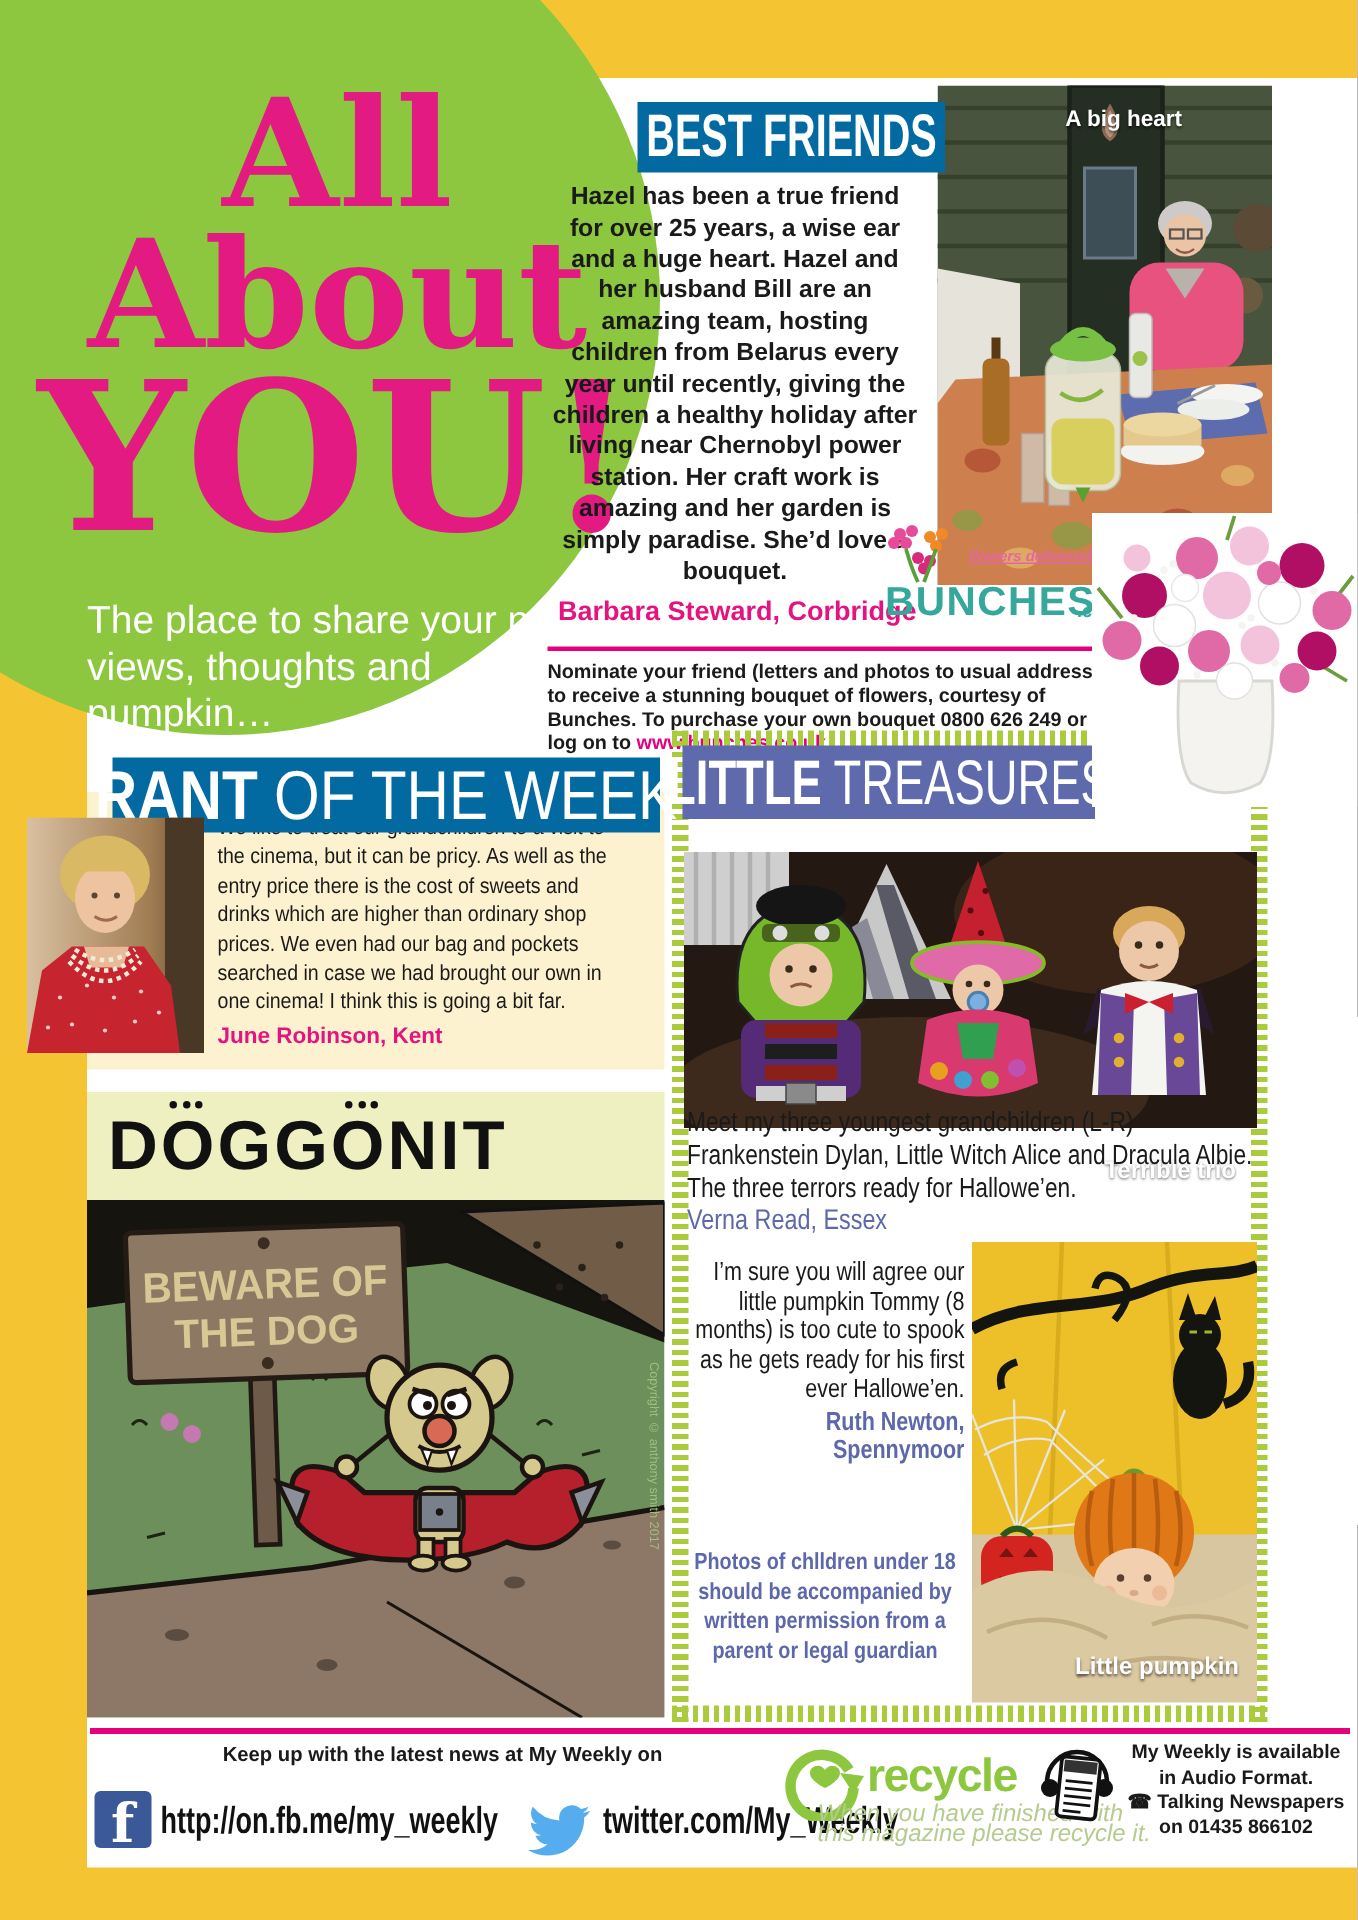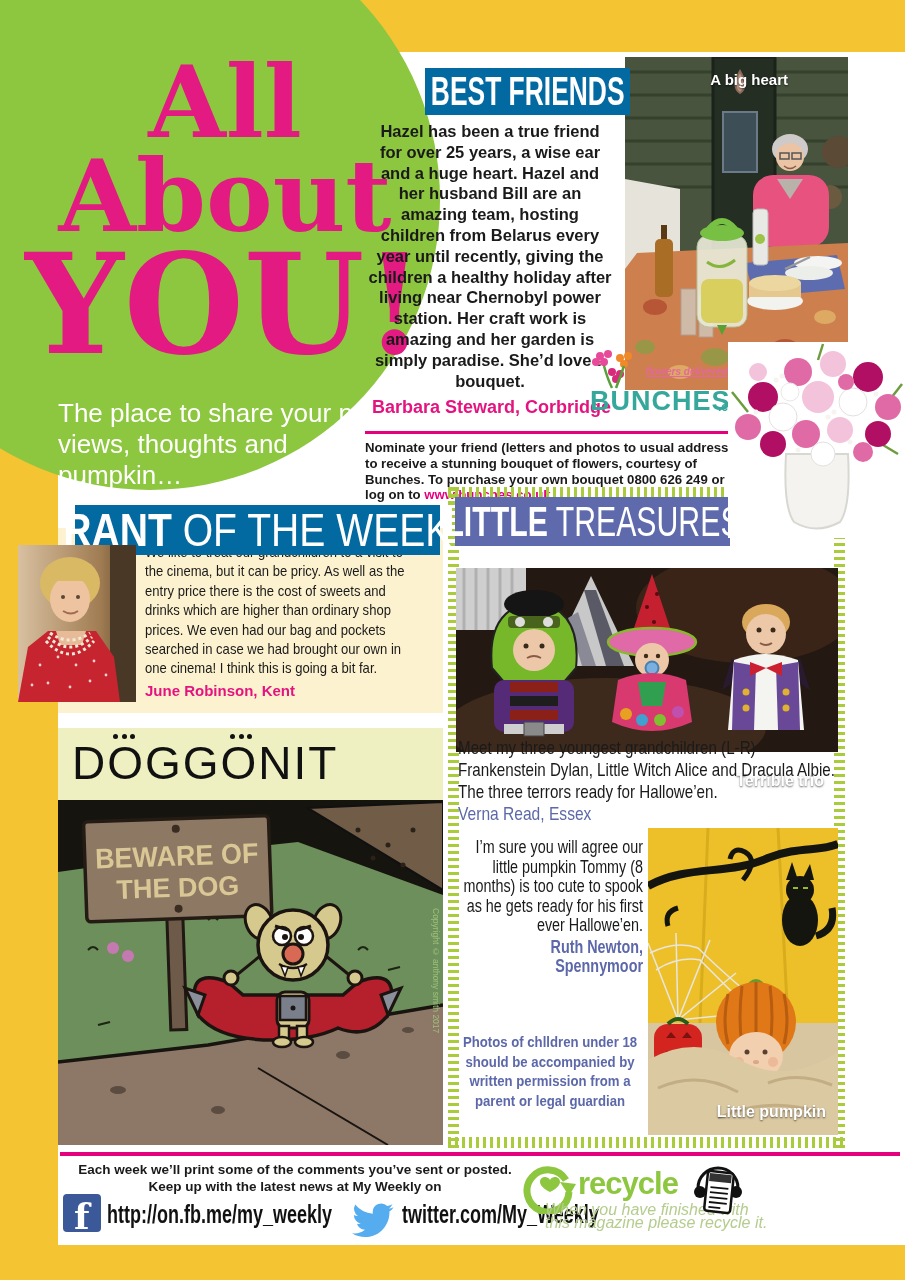--- a/index.html
+++ b/index.html
@@ -243,21 +243,21 @@
       </g>
     </svg>
   </div>
   <div class="abs" style="left:145px;top:543px;width:292px;font-size:14.5px;line-height:19.4px;transform:scaleX(.9);transform-origin:left top;">
     <span>We like to treat our grandchildren to a visit to the cinema, but it can be pricy. As well as the entry price there is the cost of sweets and drinks which are higher than ordinary shop prices. We even had our bag and pockets searched in case we had brought our own in one cinema! I think this is going a bit far.</span>
   </div>
   <div class="abs pinkby" style="left:145px;top:682px;font-size:15px;">June Robinson, Kent</div>
 
   <div class="abs" style="left:58px;top:728px;width:385px;height:417px;">
     <div class="abs" style="left:0;top:0;width:385px;height:72px;background:#eef0c2;">
-      <span style="position:absolute;left:14px;top:8px;font-size:46px;font-weight:normal;letter-spacing:2px;color:#111;">DOGGONIT</span>
+      <span style="position:absolute;left:14px;top:8px;font-size:46px;font-weight:bold;letter-spacing:2px;color:#111;">DOGGONIT</span>
       <span class="paw" style="left:55px;top:6px;">
           <i></i>
           <i></i>
           <i></i>
         </span>
       <span class="paw" style="left:172px;top:6px;">
           <i></i>
           <i></i>
           <i></i>
         </span>
@@ -518,21 +518,20 @@
         <path d="M10,260 q40,-18 80,4"></path>
           <path d="M70,290 q50,-22 100,-6"></path>
           <path d="M120,255 q30,-12 64,2"></path>
       </g>
     </svg>
     <span class="caption" style="bottom:14px;right:12px;font-size:16px;margin-top:35px;">Little pumpkin</span>
   </div>
 
   <div class="abs rule" style="left:60px;top:1152px;width:840px;height:4px;"></div>
   <div class="abs" style="left:70px;top:1161px;width:450px;text-align:center;font-weight:bold;font-size:13.5px;line-height:17px;">
-    <div>Each week we’ll print some of the comments you’ve sent or posted.</div>
     <div>Keep up with the latest news at My Weekly on</div>
   </div>
 
   <div class="abs" style="left:63px;top:1194px;width:38px;height:38px;background:#3b5998;border-radius:4px;overflow:hidden;">
     <span style="position:absolute;left:11px;top:1px;color:#fff;font-family:'DejaVu Serif',serif;font-weight:bold;font-size:36px;">f</span>
   </div>
   <a class="abs url" href="#" style="left:107px;top:1200px;color:#111;text-decoration:none;transform:scaleX(.72);transform-origin:left top;">http://on.fb.me/my_weekly</a>
 
   <svg class="abs" style="left:347px;top:1200px;" width="48" height="38" viewBox="0 0 24 20">
     <path fill="#55acee" d="M23.6 2.1c-.9.5-2 .9-3 1.1A4.5 4.5 0 0 0 12.9 6.2c0 .4 0 .7.1 1A12.8 12.8 0 0 1 3.7 2.4a4.5 4.5 0 0 0 1.4 6A4.4 4.4 0 0 1 3 7.9v.1a4.5 4.5 0 0 0 3.6 4.4 4.6 4.6 0 0 1-2 .1 4.5 4.5 0 0 0 4.2 3.1A9 9 0 0 1 2 17.5a12.7 12.7 0 0 0 6.9 2c8.3 0 12.8-6.9 12.8-12.8v-.6c.9-.6 1.6-1.4 2.2-2.3-.8.4-1.7.6-2.6.7a4.5 4.5 0 0 0 2-2.4z"></path>
@@ -557,14 +556,20 @@
     <rect x="14" y="12" width="26" height="40" rx="3" fill="#fff" stroke="#111" stroke-width="2.5" transform="rotate(6 27 32)"></rect>
     <rect x="16" y="14" width="22" height="8" fill="#333" transform="rotate(6 27 32)"></rect>
     <g stroke="#111" stroke-width="1.8" transform="rotate(6 27 32)">
       <line x1="18" y1="28" x2="36" y2="28"></line>
         <line x1="18" y1="33" x2="36" y2="33"></line>
       <line x1="18" y1="38" x2="36" y2="38"></line>
         <line x1="18" y1="43" x2="36" y2="43"></line>
         <line x1="18" y1="48" x2="30" y2="48"></line>
     </g>
   </svg>
+  <div class="abs" style="left:745px;top:1160px;width:158px;text-align:center;font-weight:bold;font-size:13px;line-height:16.5px;">
+    <div>My Weekly is available</div>
+    <div>in Audio Format.</div>
+    <div>☎ Talking Newspapers</div>
+    <div>on 01435 866102</div>
+  </div>
 
 </div>
 
 </body></html>

